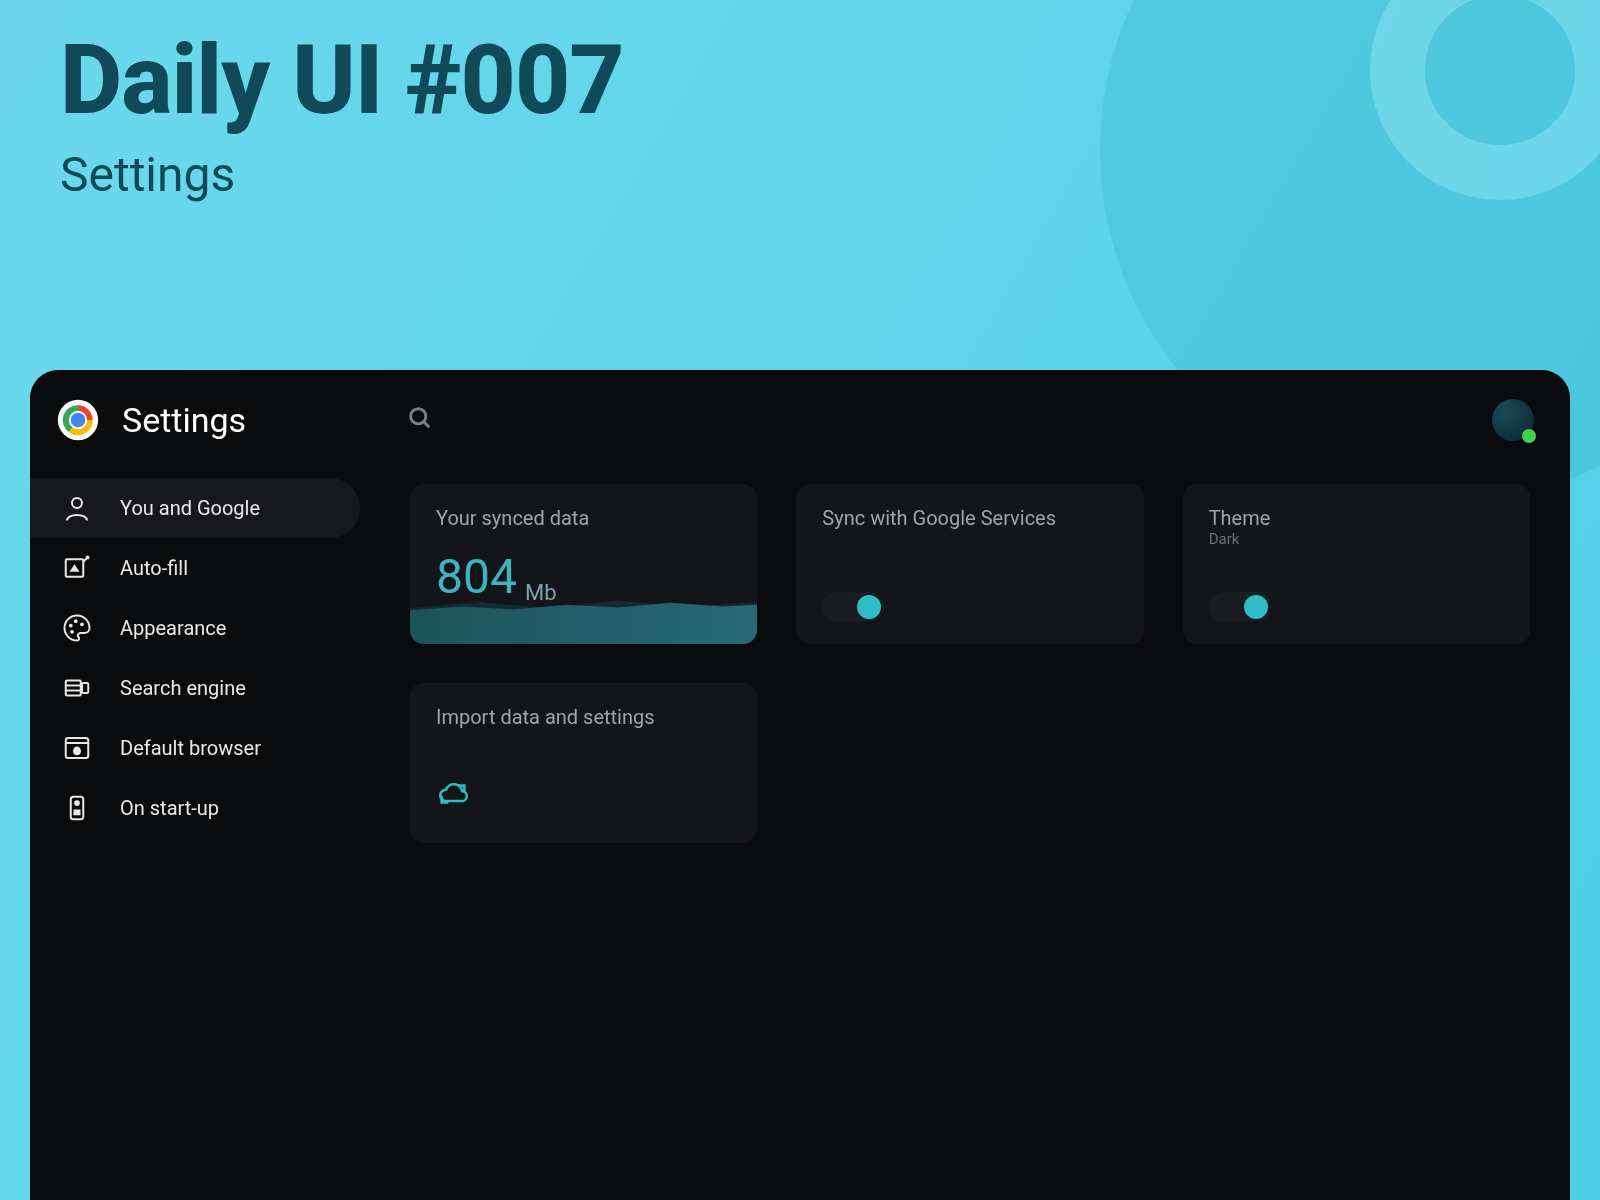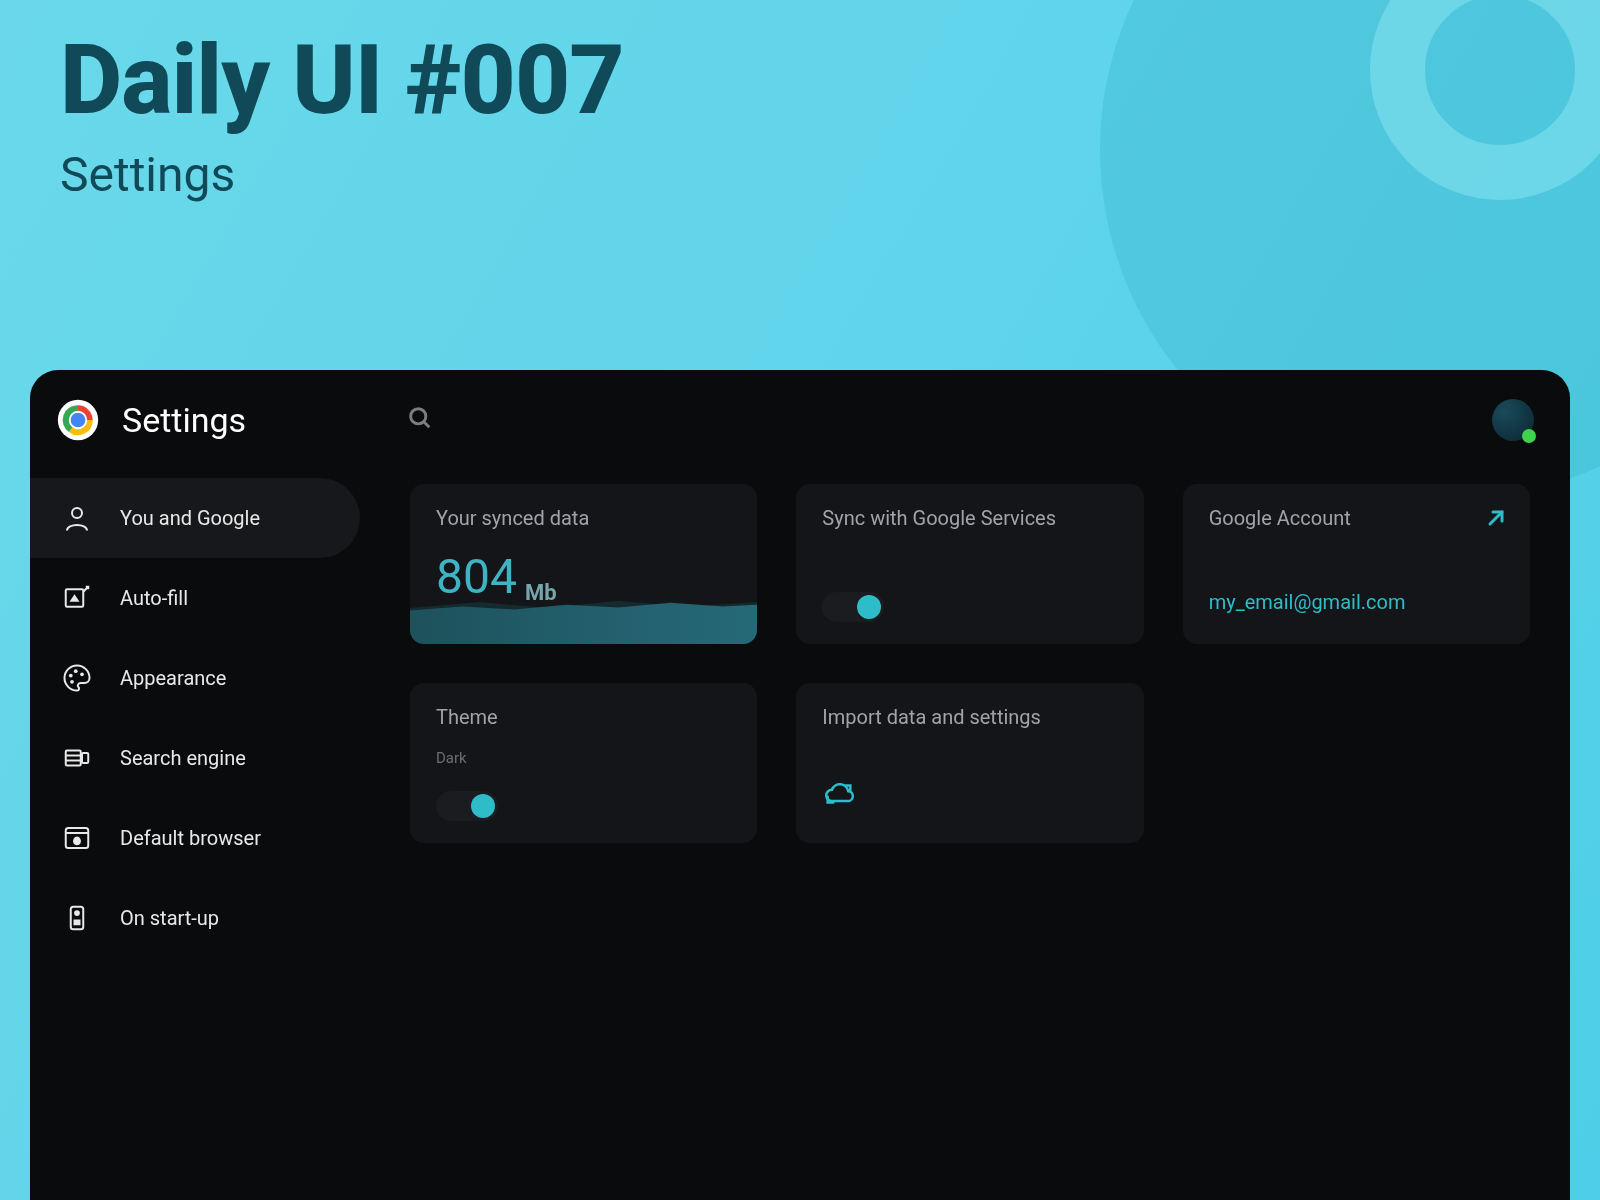--- a/index.html
+++ b/index.html
@@ -98,21 +98,21 @@
 
 .sidebar {
   width: 360px;
   display: flex;
   flex-direction: column;
   padding-top: 8px;
 }
 .sidebar-item {
   display: flex;
   align-items: center;
-  height: 80px;
+  height: 60px;
   padding-left: 30px;
   gap: 26px;
   color: #e8e8e8;
   font-size: 20px;
   cursor: pointer;
   border-radius: 0 40px 40px 0;
   margin-right: 30px;
 }
 .sidebar-item.active {
   background: #17181b;
@@ -145,21 +145,21 @@
   flex-direction: column;
 }
 .card-title {
   color: #a0a3a8;
   font-size: 20px;
   font-weight: 400;
 }
 .card-sub {
   color: #6a6d72;
   font-size: 15px;
-  margin-top: 20px;
+  margin-top: 0;
 }
 
 .synced .wave {
   position: absolute;
   bottom: 0; left: 0; right: 0;
   height: 48px;
   background: linear-gradient(90deg, #1e5660 0%, #236472 50%, #287080 100%);
   clip-path: polygon(0 30%, 15% 22%, 30% 28%, 45% 18%, 60% 24%, 75% 14%, 90% 22%, 100% 18%, 100% 100%, 0 100%);
   opacity: 0.9;
 }
@@ -180,21 +180,20 @@
   z-index: 2;
 }
 .big-number .n {
   color: #3fb3c2;
   font-size: 48px;
   font-weight: 400;
 }
 .big-number .u {
   color: #77a5ad;
   font-size: 22px;
-  font-weight: bold;
 }
 
 .toggle {
   margin-top: auto;
   width: 62px; height: 30px;
   background: #1b1c20;
   border-radius: 15px;
   position: relative;
   cursor: pointer;
 }
@@ -343,30 +342,20 @@
         </div>
       </div>
 
       <div class="card">
         <div class="card-title">Sync with Google Services</div>
         <div class="toggle">
           <div class="knob"></div>
         </div>
       </div>
 
-      <div class="card">
-        <div class="card-title">Google Account</div>
-        <span class="ext-link">
-          <svg width="24" height="24" viewBox="0 0 24 24" fill="none" stroke="currentColor" stroke-width="3" stroke-linecap="round">
-            <line x1="6" y1="18" x2="18" y2="6"></line>
-            <polyline points="9 6 18 6 18 15"></polyline>
-          </svg>
-        </span>
-        <div class="email">my_email@gmail.com</div>
-      </div>
 
       <div class="card">
         <div class="card-title">Theme</div>
         <div class="card-sub">Dark</div>
         <div class="toggle">
           <div class="knob"></div>
         </div>
       </div>
 
       <div class="card">

